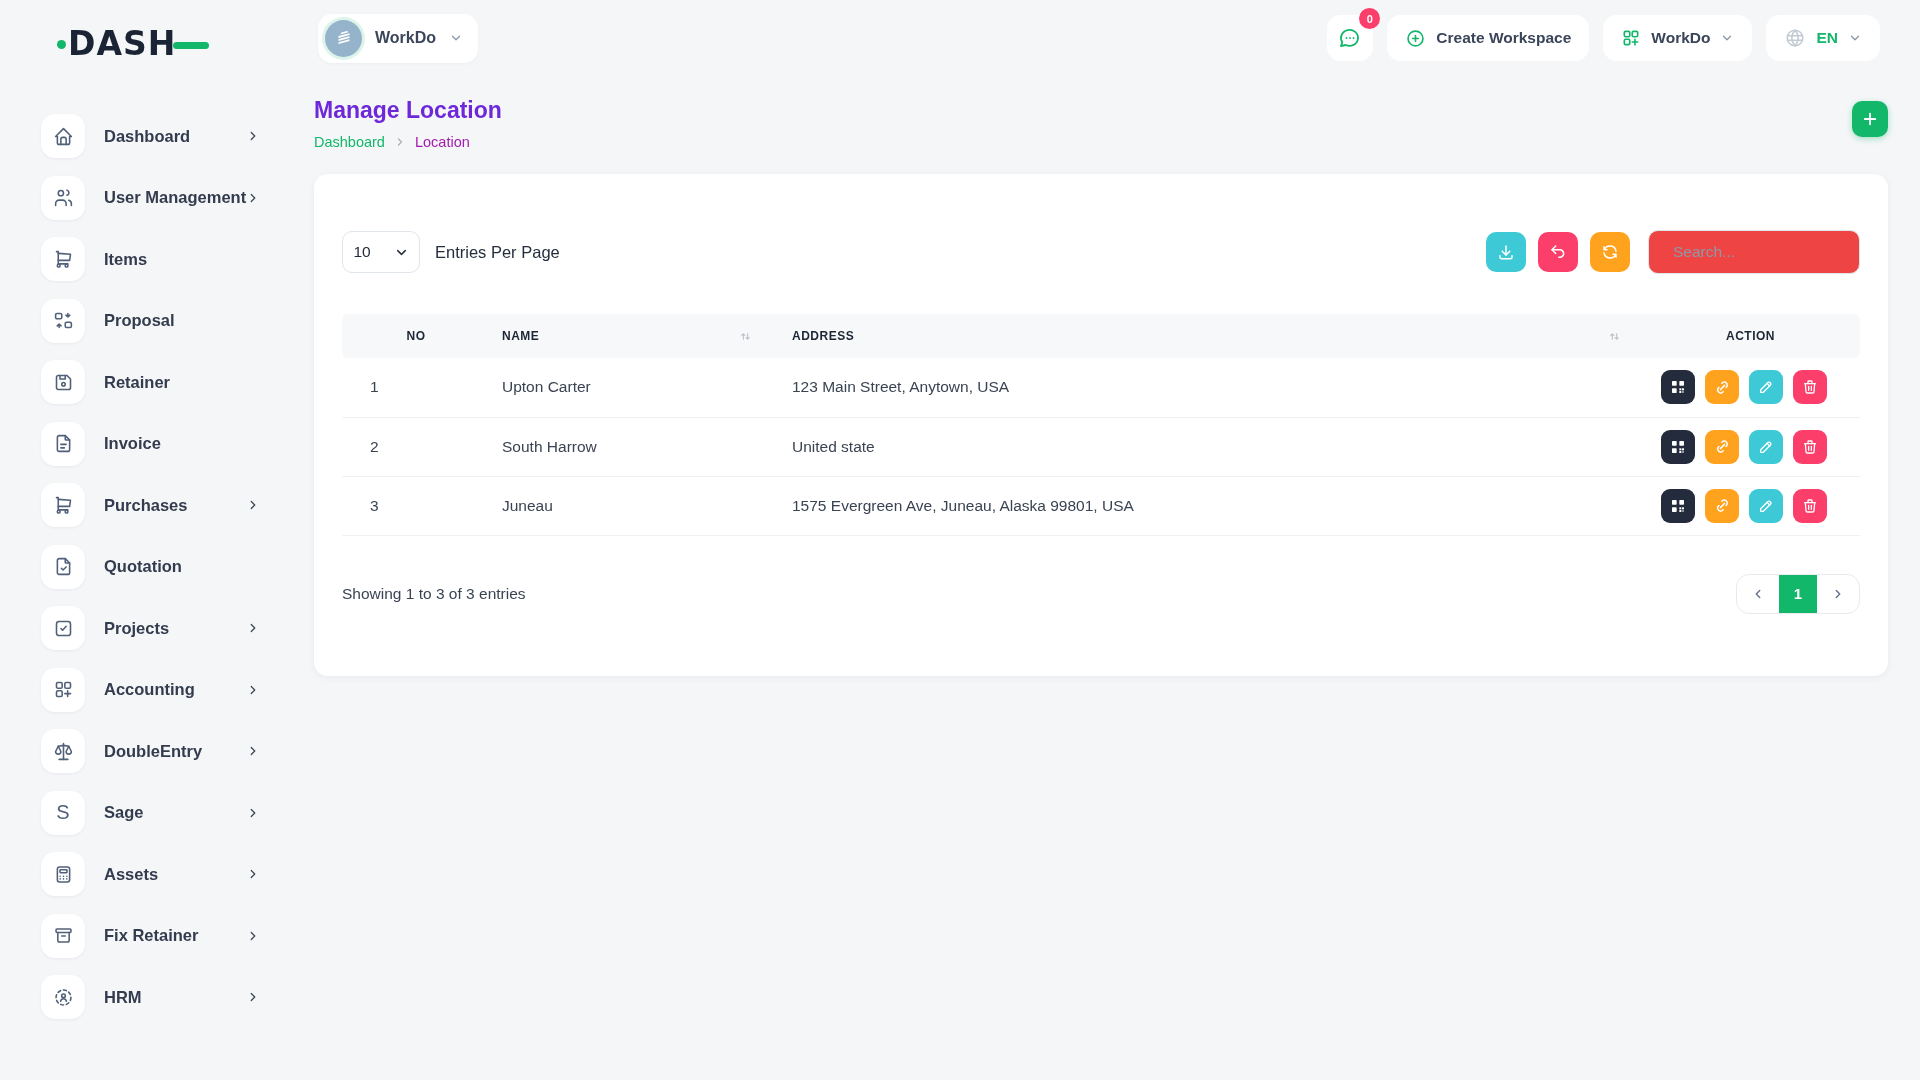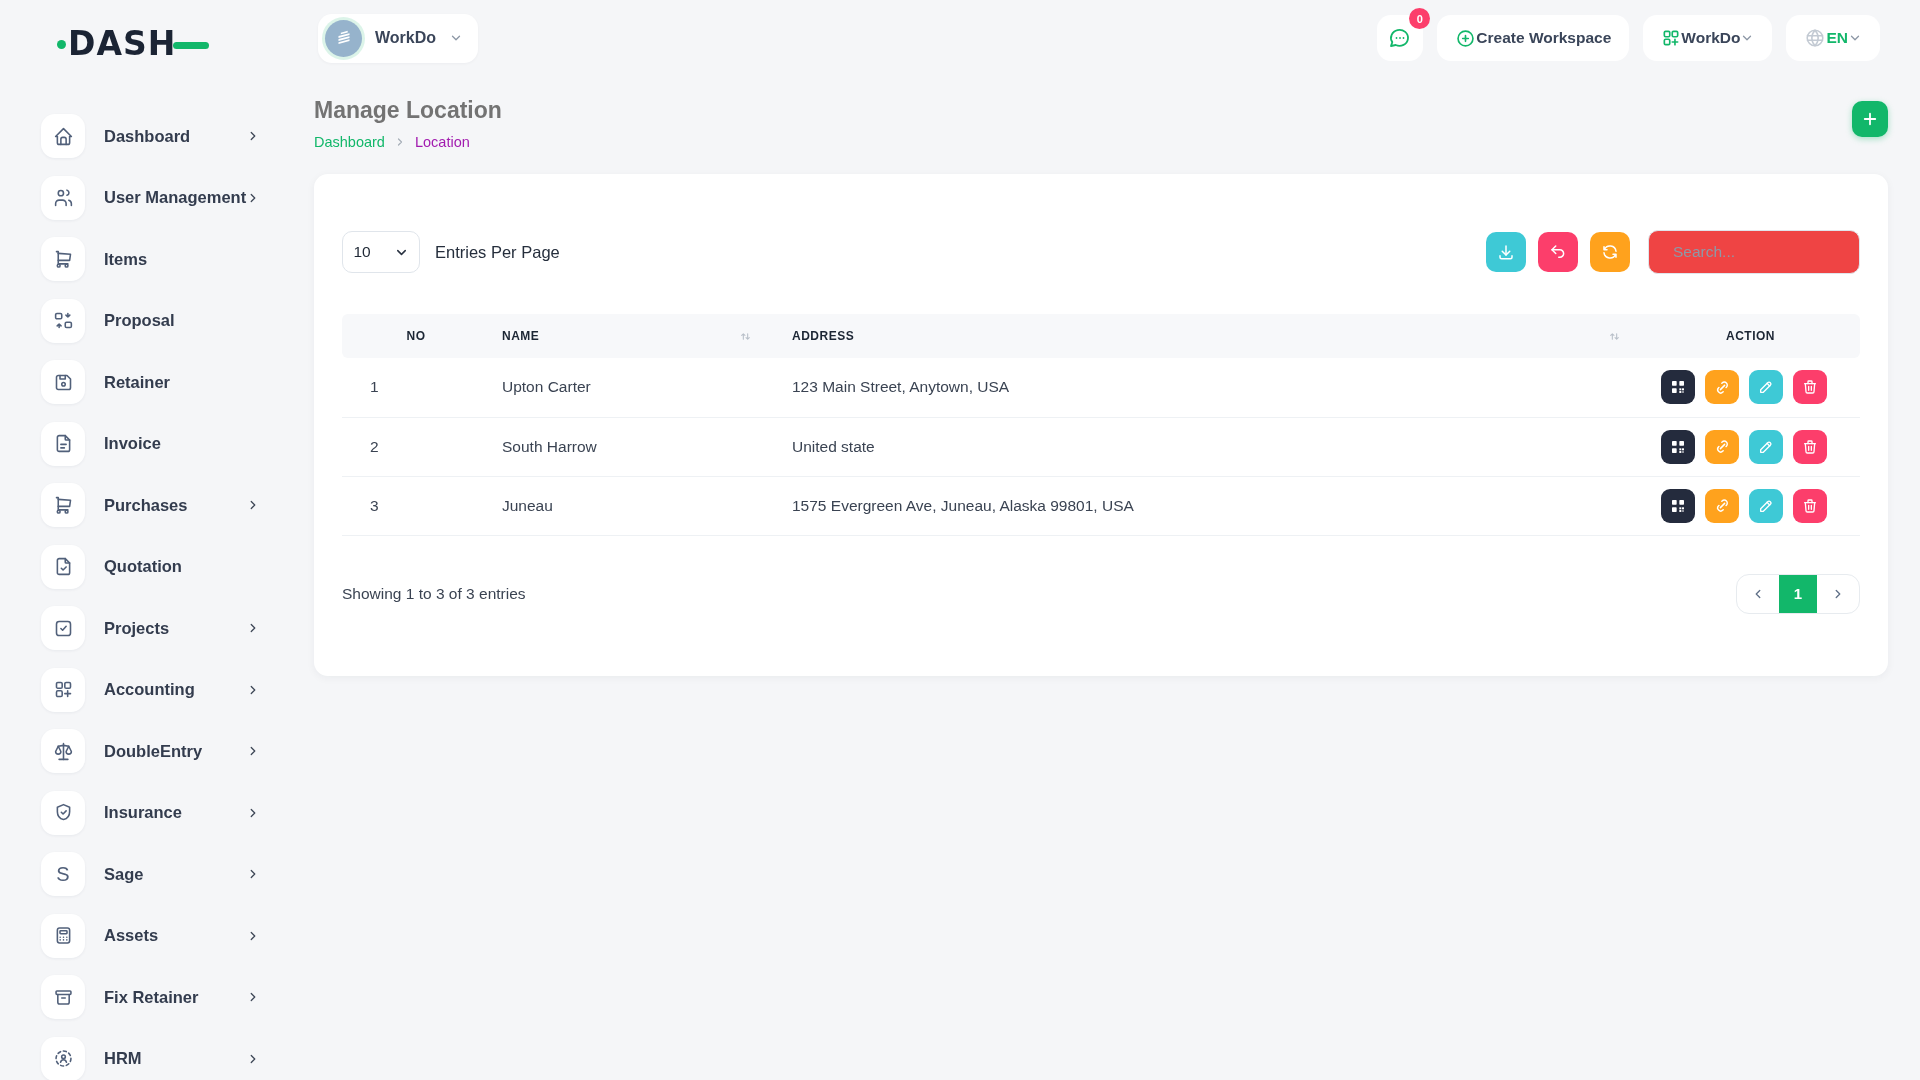--- a/index.html
+++ b/index.html
@@ -23,28 +23,28 @@
   
   .main { margin-left:282px; width:1638px; }
   .topbar { display:flex; align-items:center; height:76px; padding:0 40px 0 36px; }
   .ws-pill { background:#fff; border-radius:14px; display:flex; align-items:center; gap:13px; padding:6px 15px 6px 7px; cursor:pointer; box-shadow:0 1px 3px rgba(25,35,60,.04); }
   .ws-avatar { width:37px; height:37px; border-radius:50%; background:#96b3cc; display:flex; align-items:center; justify-content:center; box-shadow:0 0 0 3px rgba(18,183,106,.15); }
   .ws-name { font-size:16px; font-weight:600; color:#3a4559; }
   .chev { color:#8c97a5; display:flex; }
   .topbar-right { margin-left:auto; display:flex; align-items:center; gap:14px; }
   .icon-btn { width:46px; height:46px; background:#fff; border-radius:14px; display:flex; align-items:center; justify-content:center; position:relative; cursor:pointer; color:#12b76a; }
   .badge { position:absolute; top:-7px; right:-7px; min-width:21px; height:21px; border-radius:11px; background:#fc3e6b; color:#fff; font-size:11px; font-weight:700; display:flex; align-items:center; justify-content:center; padding:0 6px; }
-  .pill { height:46px; background:#fff; border-radius:14px; display:flex; align-items:center; padding:0 18px; cursor:pointer; font-size:15.5px; font-weight:600; color:#3a4559; }
+  .pill { height:46px; background:#fff; border-radius:14px; display:flex; align-items:center; gap:10px; padding:0 18px; cursor:pointer; font-size:15.5px; font-weight:600; color:#3a4559; }
   .lang-code { color:#12b76a; }
   .globe { color:#c3cad3; }
 
   
   .content { padding:0 32px; }
   .page-head { display:flex; justify-content:space-between; align-items:flex-start; margin-top:21px; }
-  .page-title { font-size:23px; font-weight:700; color:#737373; }
+  .page-title { font-size:23px; font-weight:700; color:#6d28d9; }
   .breadcrumb { display:flex; align-items:center; gap:9px; margin-top:10px; font-size:14.5px; }
   .bc-link { color:#12b76a; cursor:pointer; }
   .bc-sep { color:#a6aeb8; display:flex; }
   .bc-current { color:#a21caf; }
   .add-btn { width:36px; height:36px; border-radius:10px; background:#12b76a; color:#fff; display:flex; align-items:center; justify-content:center; cursor:pointer; box-shadow:0 2px 6px rgba(18,183,106,.35); margin-top:4px; }
 
   
   .card { margin-top:24px; background:#fff; border-radius:14px; height:502px; padding:56px 28px 0; box-shadow:0 2px 8px rgba(20,30,55,.05); }
   .toolbar { display:flex; align-items:center; }
   .entries-select { width:78px; height:42px; border:1.5px solid #e0e5eb; border-radius:10px; display:flex; align-items:center; justify-content:center; gap:23px; cursor:pointer; font-size:15.5px; color:#1f2835; background:#fff; }
@@ -233,34 +233,20 @@
           </svg>
         </span>
       <span class="nav-label">DoubleEntry</span>
       <span class="nav-chev">
           <svg width="14" height="14" viewBox="0 0 24 24" fill="none" stroke="currentColor" stroke-width="2.2" stroke-linecap="round" stroke-linejoin="round">
             <path d="M9 6l6 6-6 6"></path>
           </svg>
         </span>
     </div>
 
-    <div class="nav-item">
-      <span class="nav-ic">
-          <svg width="21" height="21" viewBox="0 0 24 24" fill="none" stroke="currentColor" stroke-width="1.8" stroke-linecap="round" stroke-linejoin="round">
-            <path d="M12 3l7 3v5c0 4.5-3 8-7 9-4-1-7-4.5-7-9V6z"></path>
-            <path d="M9.5 11.7l2 2 3.5-3.5"></path>
-          </svg>
-        </span>
-      <span class="nav-label">Insurance</span>
-      <span class="nav-chev">
-          <svg width="14" height="14" viewBox="0 0 24 24" fill="none" stroke="currentColor" stroke-width="2.2" stroke-linecap="round" stroke-linejoin="round">
-            <path d="M9 6l6 6-6 6"></path>
-          </svg>
-        </span>
-    </div>
 
     <div class="nav-item">
       <span class="nav-ic">
           <span class="sage-s">S</span>
         </span>
       <span class="nav-label">Sage</span>
       <span class="nav-chev">
           <svg width="14" height="14" viewBox="0 0 24 24" fill="none" stroke="currentColor" stroke-width="2.2" stroke-linecap="round" stroke-linejoin="round">
             <path d="M9 6l6 6-6 6"></path>
           </svg>

